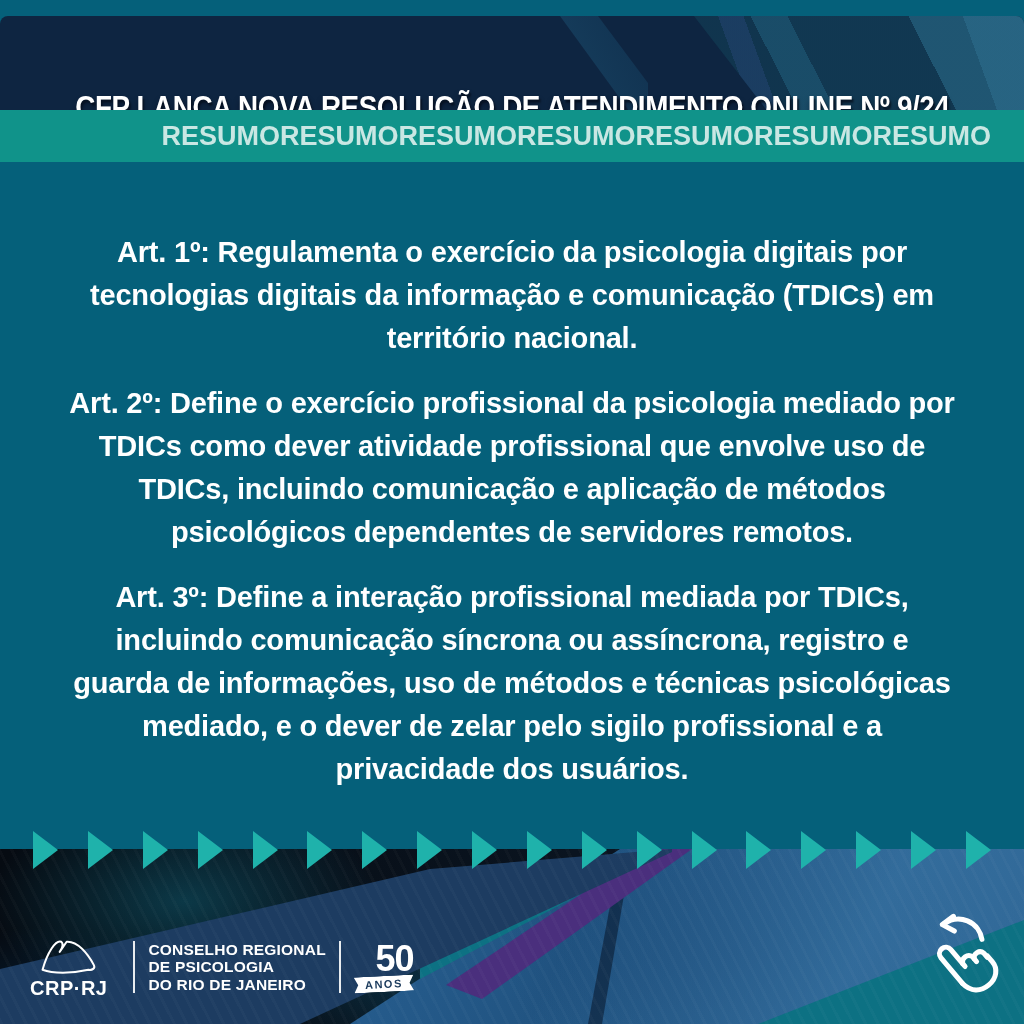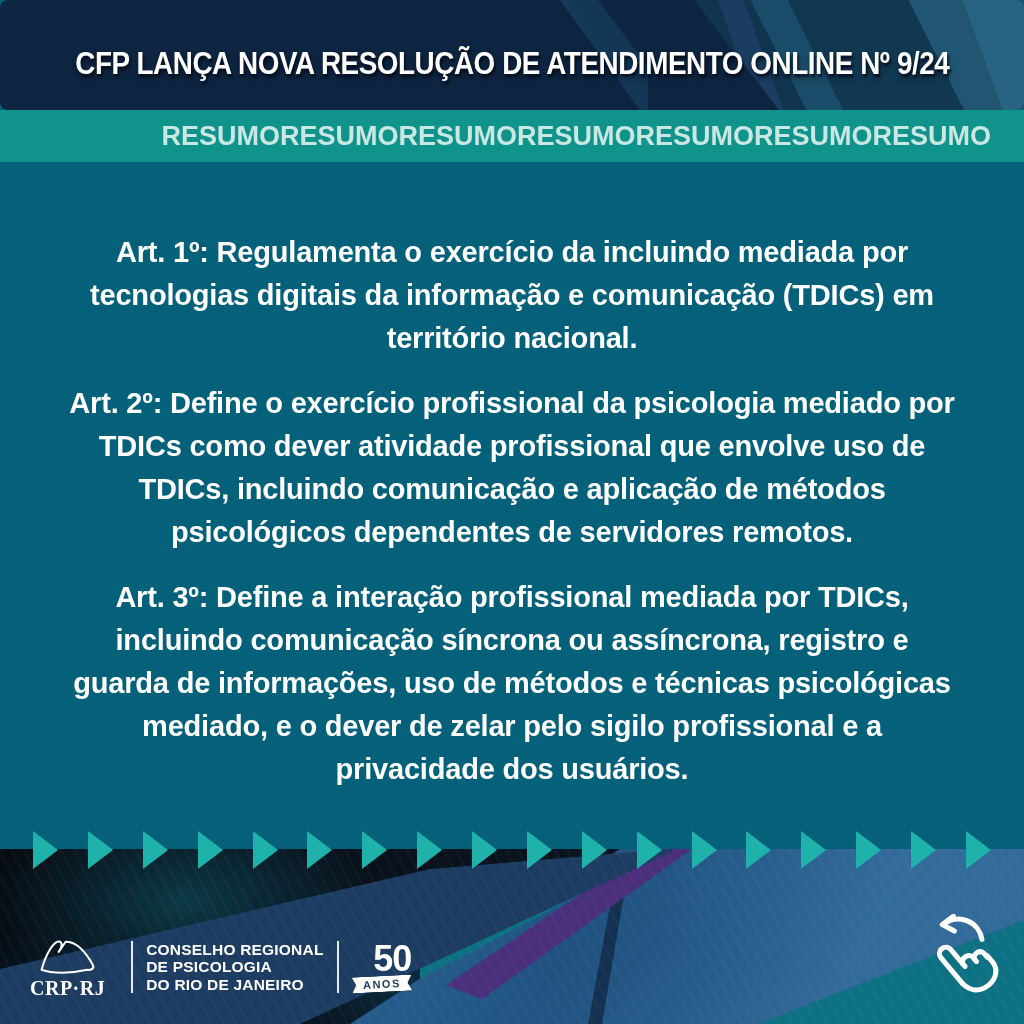--- a/index.html
+++ b/index.html
@@ -7,22 +7,22 @@
     --arrow-teal:#1fb2ab; --strip-text:#c9e7e3; --text-white:#ffffff;
     --footer-blue:#2a669c; --footer-navy-band:#1d3c61; --corner-teal:#0d7183;
     --accent-purple:#4a2f7d;
   }
   *{box-sizing:border-box;margin:0;padding:0;}
   html,body{background:#222;}
   body{font-family:"Liberation Sans","DejaVu Sans",sans-serif;}
   .poster{position:relative;width:1024px;height:1024px;overflow:hidden;background:var(--body-teal);}
 
   
-  .banner{position:absolute;left:0;top:0;width:1024px;height:110px;background:var(--banner-navy);
-          display:flex;align-items:center;justify-content:center;padding-top:16px;overflow:hidden;border-radius:8px;}
+  .banner{position:absolute;left:0;top:16px;width:1024px;height:110px;background:var(--banner-navy);
+          display:flex;align-items:flex-end;justify-content:center;padding-top:16px;overflow:hidden;border-radius:8px;}
   .banner-texture{position:absolute;right:0;top:0;width:470px;height:110px;
     clip-path:polygon(140px 0,470px 0,470px 110px,225px 110px);
     background:
       linear-gradient(63deg, rgba(47,125,158,.55) 0 9%, rgba(18,60,90,.15) 9% 22%, rgba(35,105,140,.45) 22% 30%, rgba(10,40,70,.2) 30% 48%, rgba(40,115,150,.35) 48% 55%, rgba(15,55,85,.25) 55% 78%, rgba(52,130,165,.4) 78%),
       linear-gradient(250deg, rgba(70,150,185,.25) 0 12%, transparent 12% 55%, rgba(60,90,160,.3) 55% 60%, transparent 60%),
       #123850;}
   .banner-streak{position:absolute;left:518px;top:0;width:130px;height:110px;
     clip-path:polygon(42px 0,80px 0,162px 110px,122px 110px);
     background:linear-gradient(63deg, rgba(40,110,145,.45), rgba(20,70,105,.35));}
   .banner-title{position:relative;color:var(--text-white);font-size:32px;font-weight:700;
@@ -70,21 +70,21 @@
     clip-path:polygon(672px 0,430px 20px,0 120px,0 175px,300px 175px,672px 3px);}
   .shape-corner-teal{position:absolute;inset:0;background:var(--corner-teal);
     clip-path:polygon(758px 175px,1024px 71px,1024px 175px);z-index:3;}
   .footer-noise{position:absolute;inset:0;z-index:4;pointer-events:none;background:
       repeating-linear-gradient(63deg, rgba(255,255,255,.025) 0 3px, transparent 3px 11px);}
 
   
   .crp-logo{position:absolute;left:30px;top:85px;height:66px;display:flex;align-items:center;z-index:5;color:var(--text-white);}
   .logo-mark{display:flex;flex-direction:column;align-items:center;margin-right:13px;}
   .logo-mark svg{display:block;}
-  .crp-acronym{font-size:20px;font-weight:700;letter-spacing:.5px;margin-top:1px;font-family:Liberation Serif, serif;}
+  .crp-acronym{font-size:20px;font-weight:700;letter-spacing:.5px;margin-top:1px;}
   .logo-divider{width:2px;height:52px;background:rgba(255,255,255,.9);margin:0 13px;}
   .org-name{display:flex;flex-direction:column;justify-content:center;}
   .org-name span{font-size:15.5px;line-height:17.5px;font-weight:700;letter-spacing:.2px;white-space:nowrap;}
   .anniv{display:flex;flex-direction:column;align-items:flex-end;}
   .anniv-number{font-size:36px;line-height:32px;font-weight:700;letter-spacing:-1px;}
   .anniv-ribbon{margin-top:1px;background:#fff;color:#1b3a5c;font-size:11px;font-weight:700;
     letter-spacing:1.5px;padding:2px 11px;transform:rotate(-3deg);
     clip-path:polygon(0 0,100% 0,93% 50%,100% 100%,0 100%,7% 50%);}
 
   
@@ -106,21 +106,21 @@
     <span>RESUMO</span>
     <span>RESUMO</span>
     <span>RESUMO</span>
     <span>RESUMO</span>
     <span>RESUMO</span>
     <span>RESUMO</span>
     <span>RESUMO</span>
   </div>
 
   <main class="articles">
-    <p>Art. 1º: Regulamenta o exercício da incluindo mediada por tecnologias digitais da informação e comunicação (TDICs) em território nacional.</p>
+    <p>Art. 1º: Regulamenta o exercício da psicologia digitais por tecnologias digitais da informação e comunicação (TDICs) em território nacional.</p>
     <p>Art. 2º: Define o exercício profissional da psicologia mediado por TDICs como dever atividade profissional que envolve uso de TDICs, incluindo comunicação e aplicação de métodos psicológicos dependentes de servidores remotos.</p>
     <p>Art. 3º: Define a interação profissional mediada por TDICs, incluindo comunicação síncrona ou assíncrona, registro e guarda de informações, uso de métodos e técnicas psicológicas mediado, e o dever de zelar pelo sigilo profissional e a privacidade dos usuários.</p>
   </main>
 
   <div class="arrow-row">
       <div class="arrow"></div>
       <div class="arrow"></div>
       <div class="arrow"></div>
       <div class="arrow"></div>
       <div class="arrow"></div>

